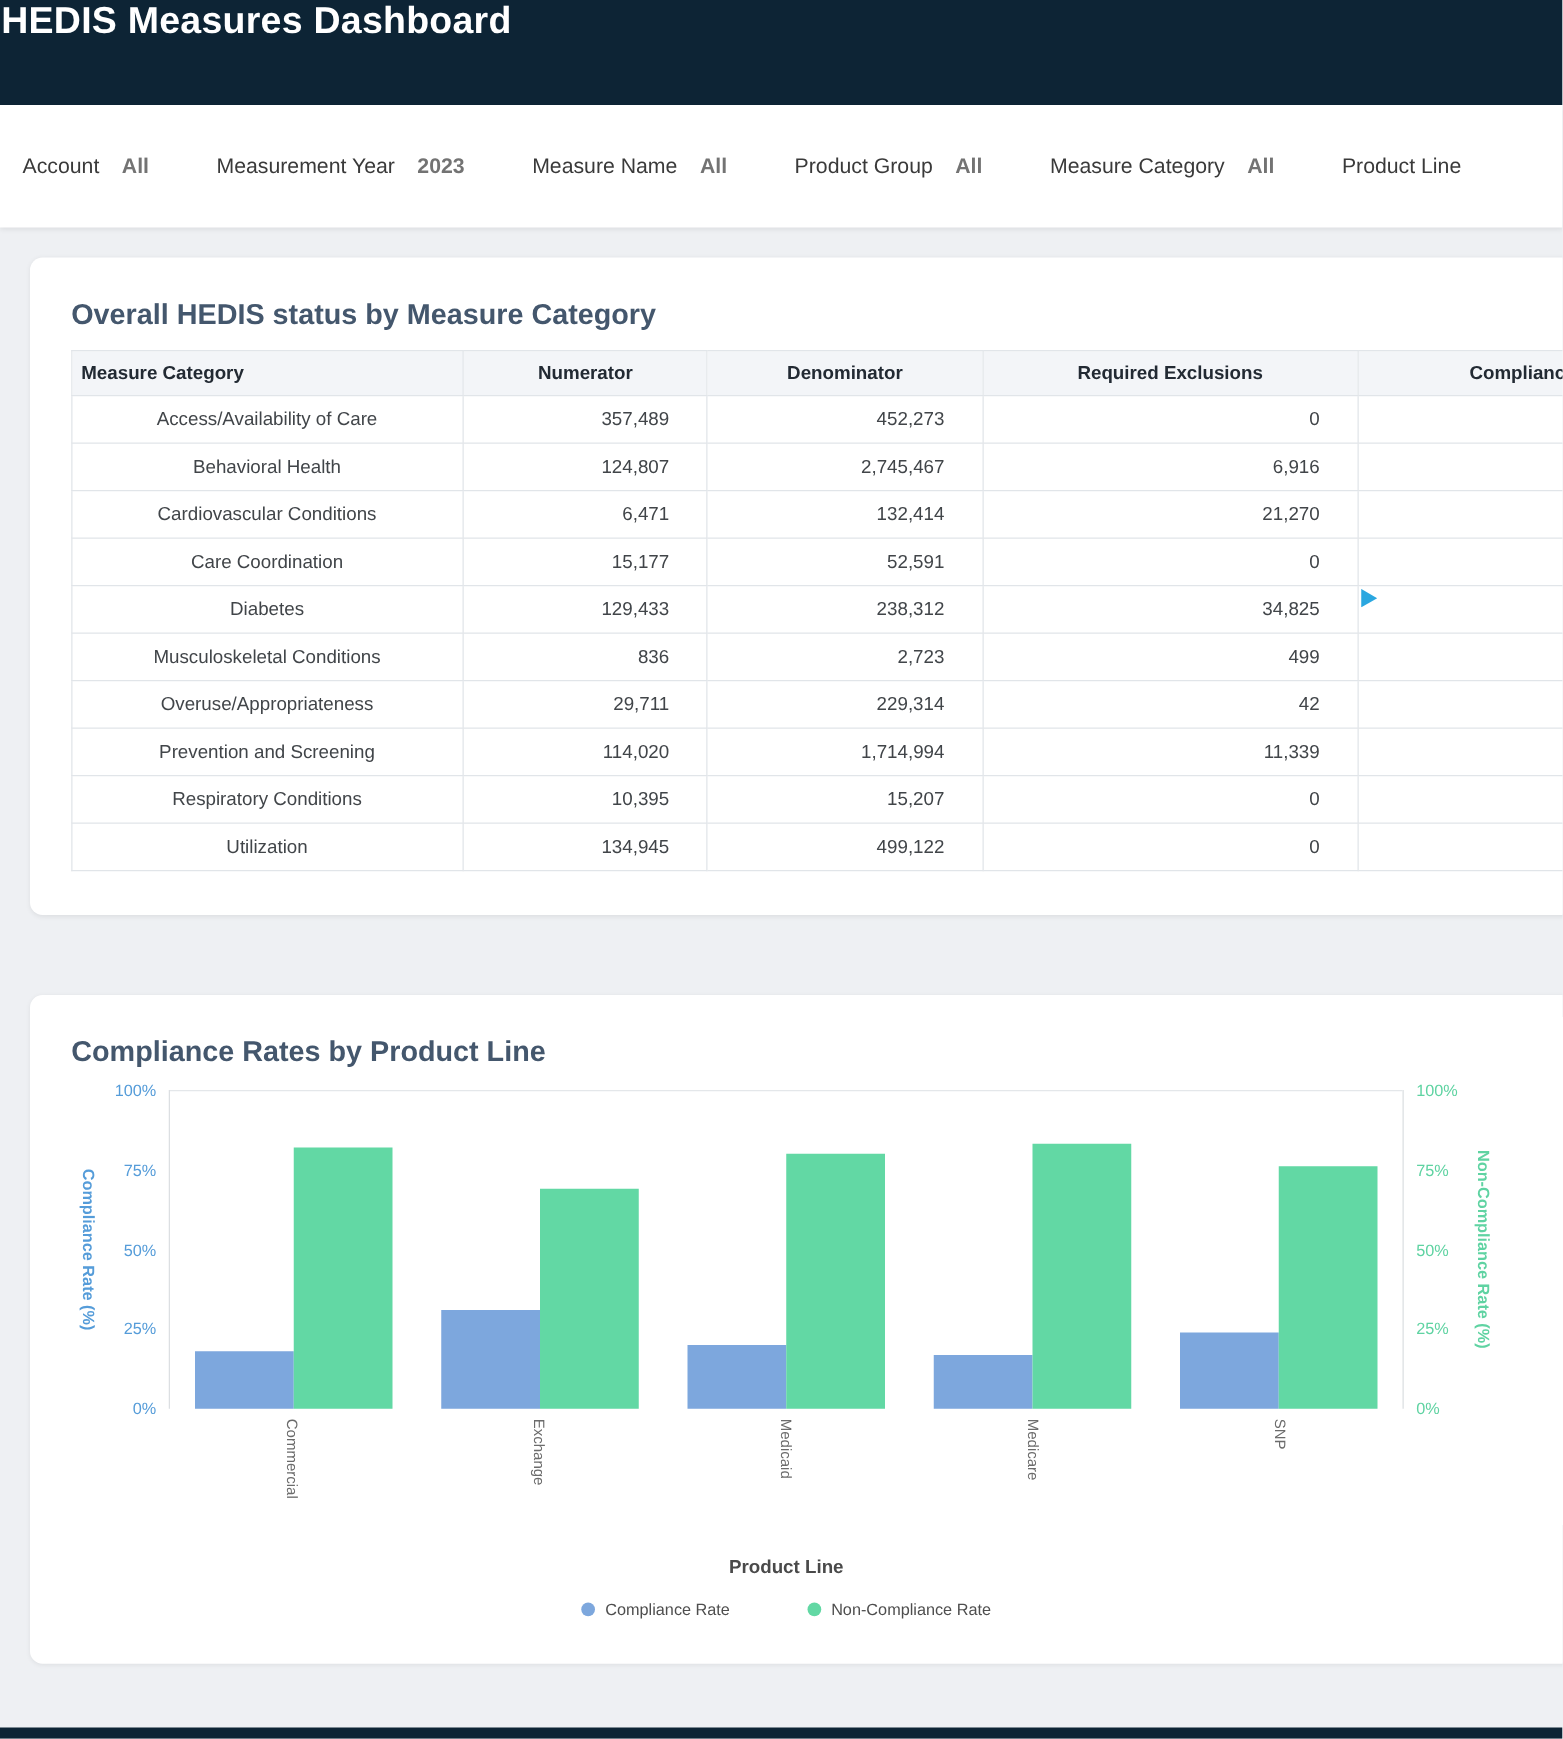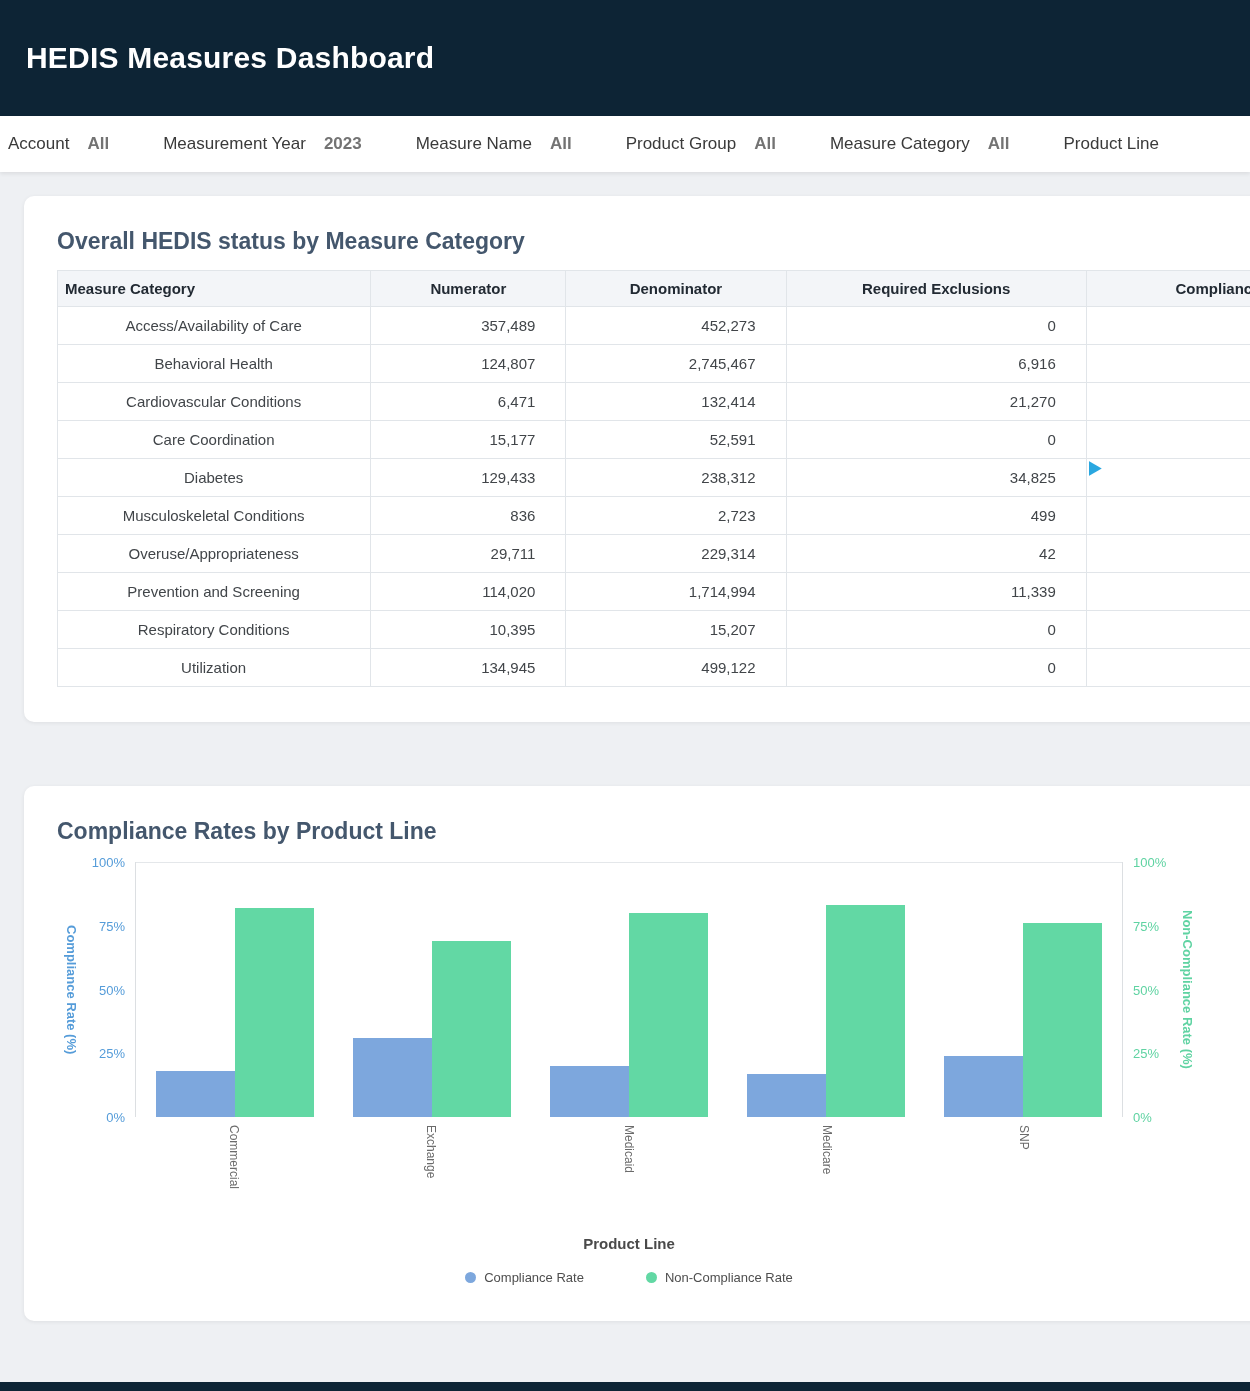--- a/index.html
+++ b/index.html
@@ -5,27 +5,27 @@
   * { box-sizing: border-box; }
   html,body { margin:0; padding:0; }
   body {
     width:1250px; height:1391px; overflow:hidden; position:relative;
     background:#eef0f3;
     font-family:"Liberation Sans", sans-serif;
     color:#3a3a3a;
   }
   
   .app-header {
-    height:116px; background:#0d2435; display:flex; align-items:center; padding:0 26px;
+    height:84px; background:#0d2435; display:flex; padding:0 1px;
   }
   .app-header h1 { margin:0; color:#ffffff; font-size:30px; font-weight:700; letter-spacing:.2px; }
   
   .filter-bar {
-    height:56px; background:#ffffff; display:flex; align-items:center;
-    padding:0 8px; gap:54px; box-shadow:0 2px 4px rgba(0,0,0,.08);
+    height:98px; background:#ffffff; display:flex; align-items:center;
+    padding:0 18px; gap:54px; box-shadow:0 2px 4px rgba(0,0,0,.08);
     position:relative; z-index:2; white-space:nowrap; overflow:hidden;
   }
   .filter { display:flex; align-items:center; gap:18px; font-size:17px; color:#3a3a3a; }
   .filter-value { color:#737373; font-weight:700; }
   
   main { padding:24px 0 0 24px; }
   .card {
     background:#ffffff; border-radius:10px; width:1260px; overflow:hidden;
     box-shadow:0 1px 4px rgba(0,0,0,.07);
   }

